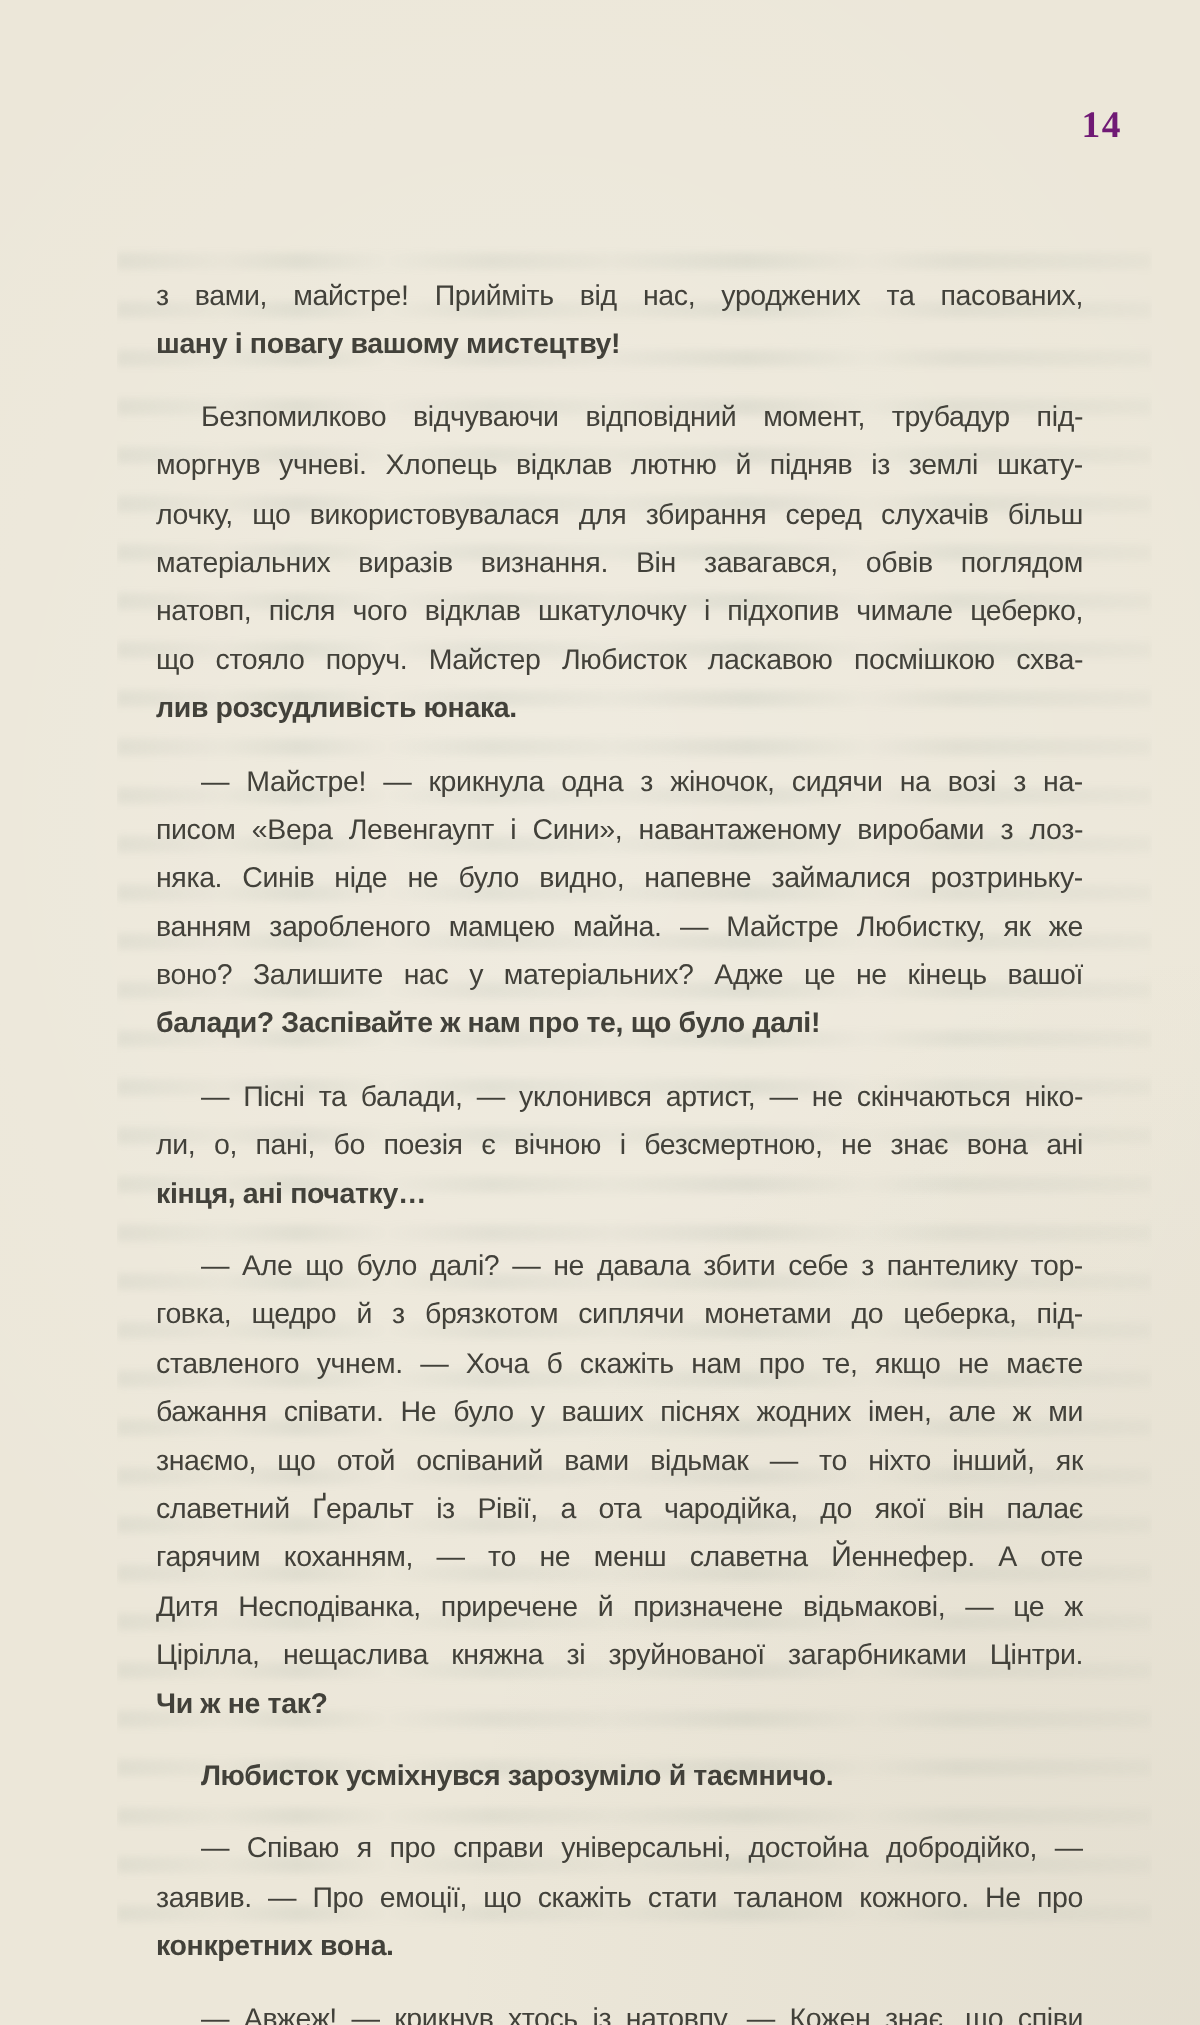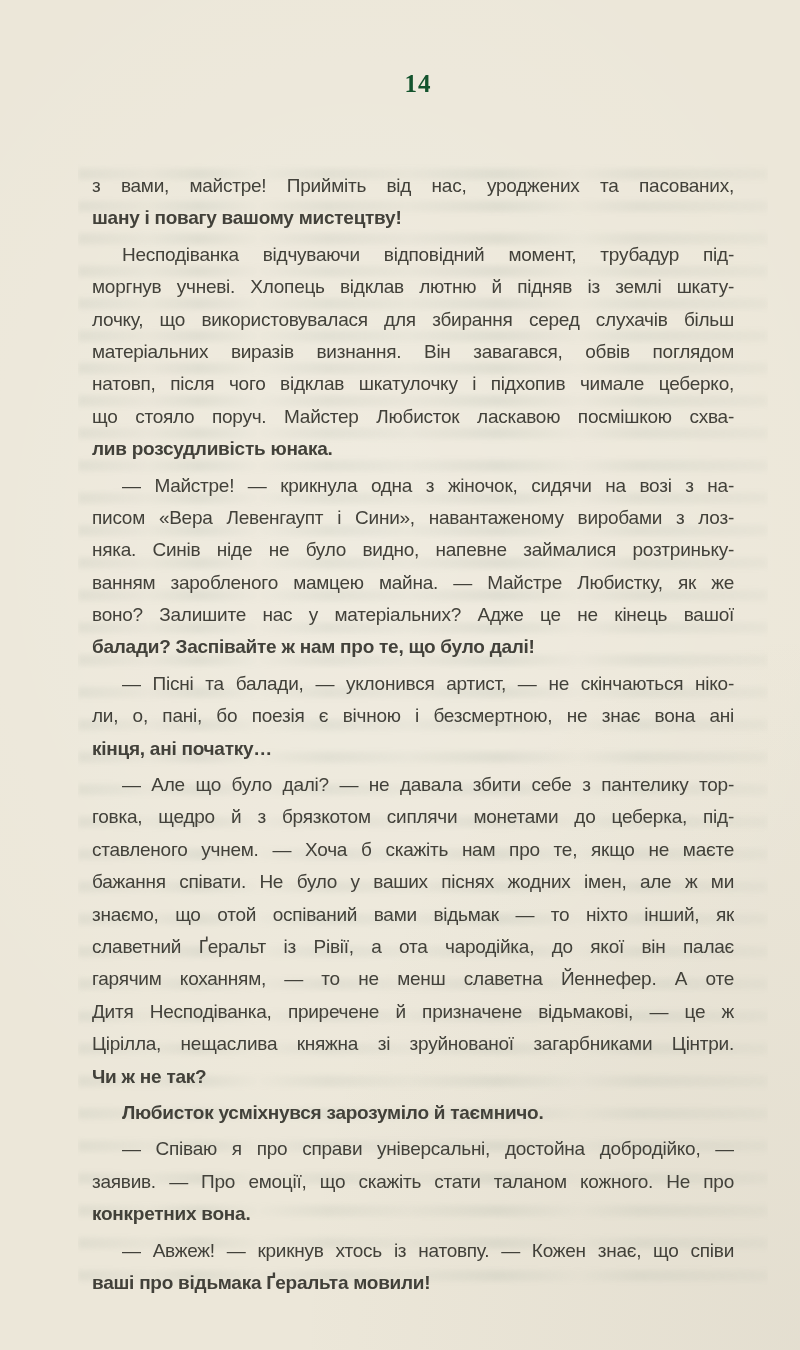--- a/index.html
+++ b/index.html
@@ -61,41 +61,41 @@
     filter: blur(2.6px);
     opacity: 0.55;
     pointer-events: none;
   }
 
   .page-number {
     position: absolute;
     top: 70px;
     left: 88px;
     width: 660px;
-    text-align: center;
+    text-align: right;
     font-family: "Liberation Serif", "DejaVu Serif", serif;
     font-weight: bold;
     font-size: 25px;
-    color: #14532d;
+    color: #701a75;
     letter-spacing: 1px;
   }
 
   .text-block {
     position: absolute;
     left: 88px;
     top: 166px;
     width: 650px;
     color: #42413a;
     font-size: 19px;
     line-height: 32.4px;
     letter-spacing: -0.25px;
   }
 
   .para {
-    margin: 4px;
+    margin: 16px;
     padding: 0;
   }
 
   .line {
     text-align: justify;
     -moz-text-align-last: justify;
     text-align-last: justify;
     height: 32.4px;
     overflow: hidden;
     white-space: normal;
@@ -118,21 +118,21 @@
 <div class="showthrough"></div>
 
 <div class="page-number">14</div>
 
 <div class="text-block" id="text-block">
     <div class="para">
       <div class="line">з вами, майстре! Прийміть від нас, уроджених та пасованих,</div>
       <div class="line last">шану і повагу вашому мистецтву!</div>
     </div>
     <div class="para">
-      <div class="line indent">Несподіванка відчуваючи відповідний момент, трубадур під-</div>
+      <div class="line indent">Безпомилково відчуваючи відповідний момент, трубадур під-</div>
       <div class="line">моргнув учневі. Хлопець відклав лютню й підняв із землі шкату-</div>
       <div class="line">лочку, що використовувалася для збирання серед слухачів більш</div>
       <div class="line">матеріальних виразів визнання. Він завагався, обвів поглядом</div>
       <div class="line">натовп, після чого відклав шкатулочку і підхопив чимале цеберко,</div>
       <div class="line">що стояло поруч. Майстер Любисток ласкавою посмішкою схва-</div>
       <div class="line last">лив розсудливість юнака.</div>
     </div>
     <div class="para">
       <div class="line indent">— Майстре! — крикнула одна з жіночок, сидячи на возі з на-</div>
       <div class="line">писом «Вера Левенгаупт і Сини», навантаженому виробами з лоз-</div>

